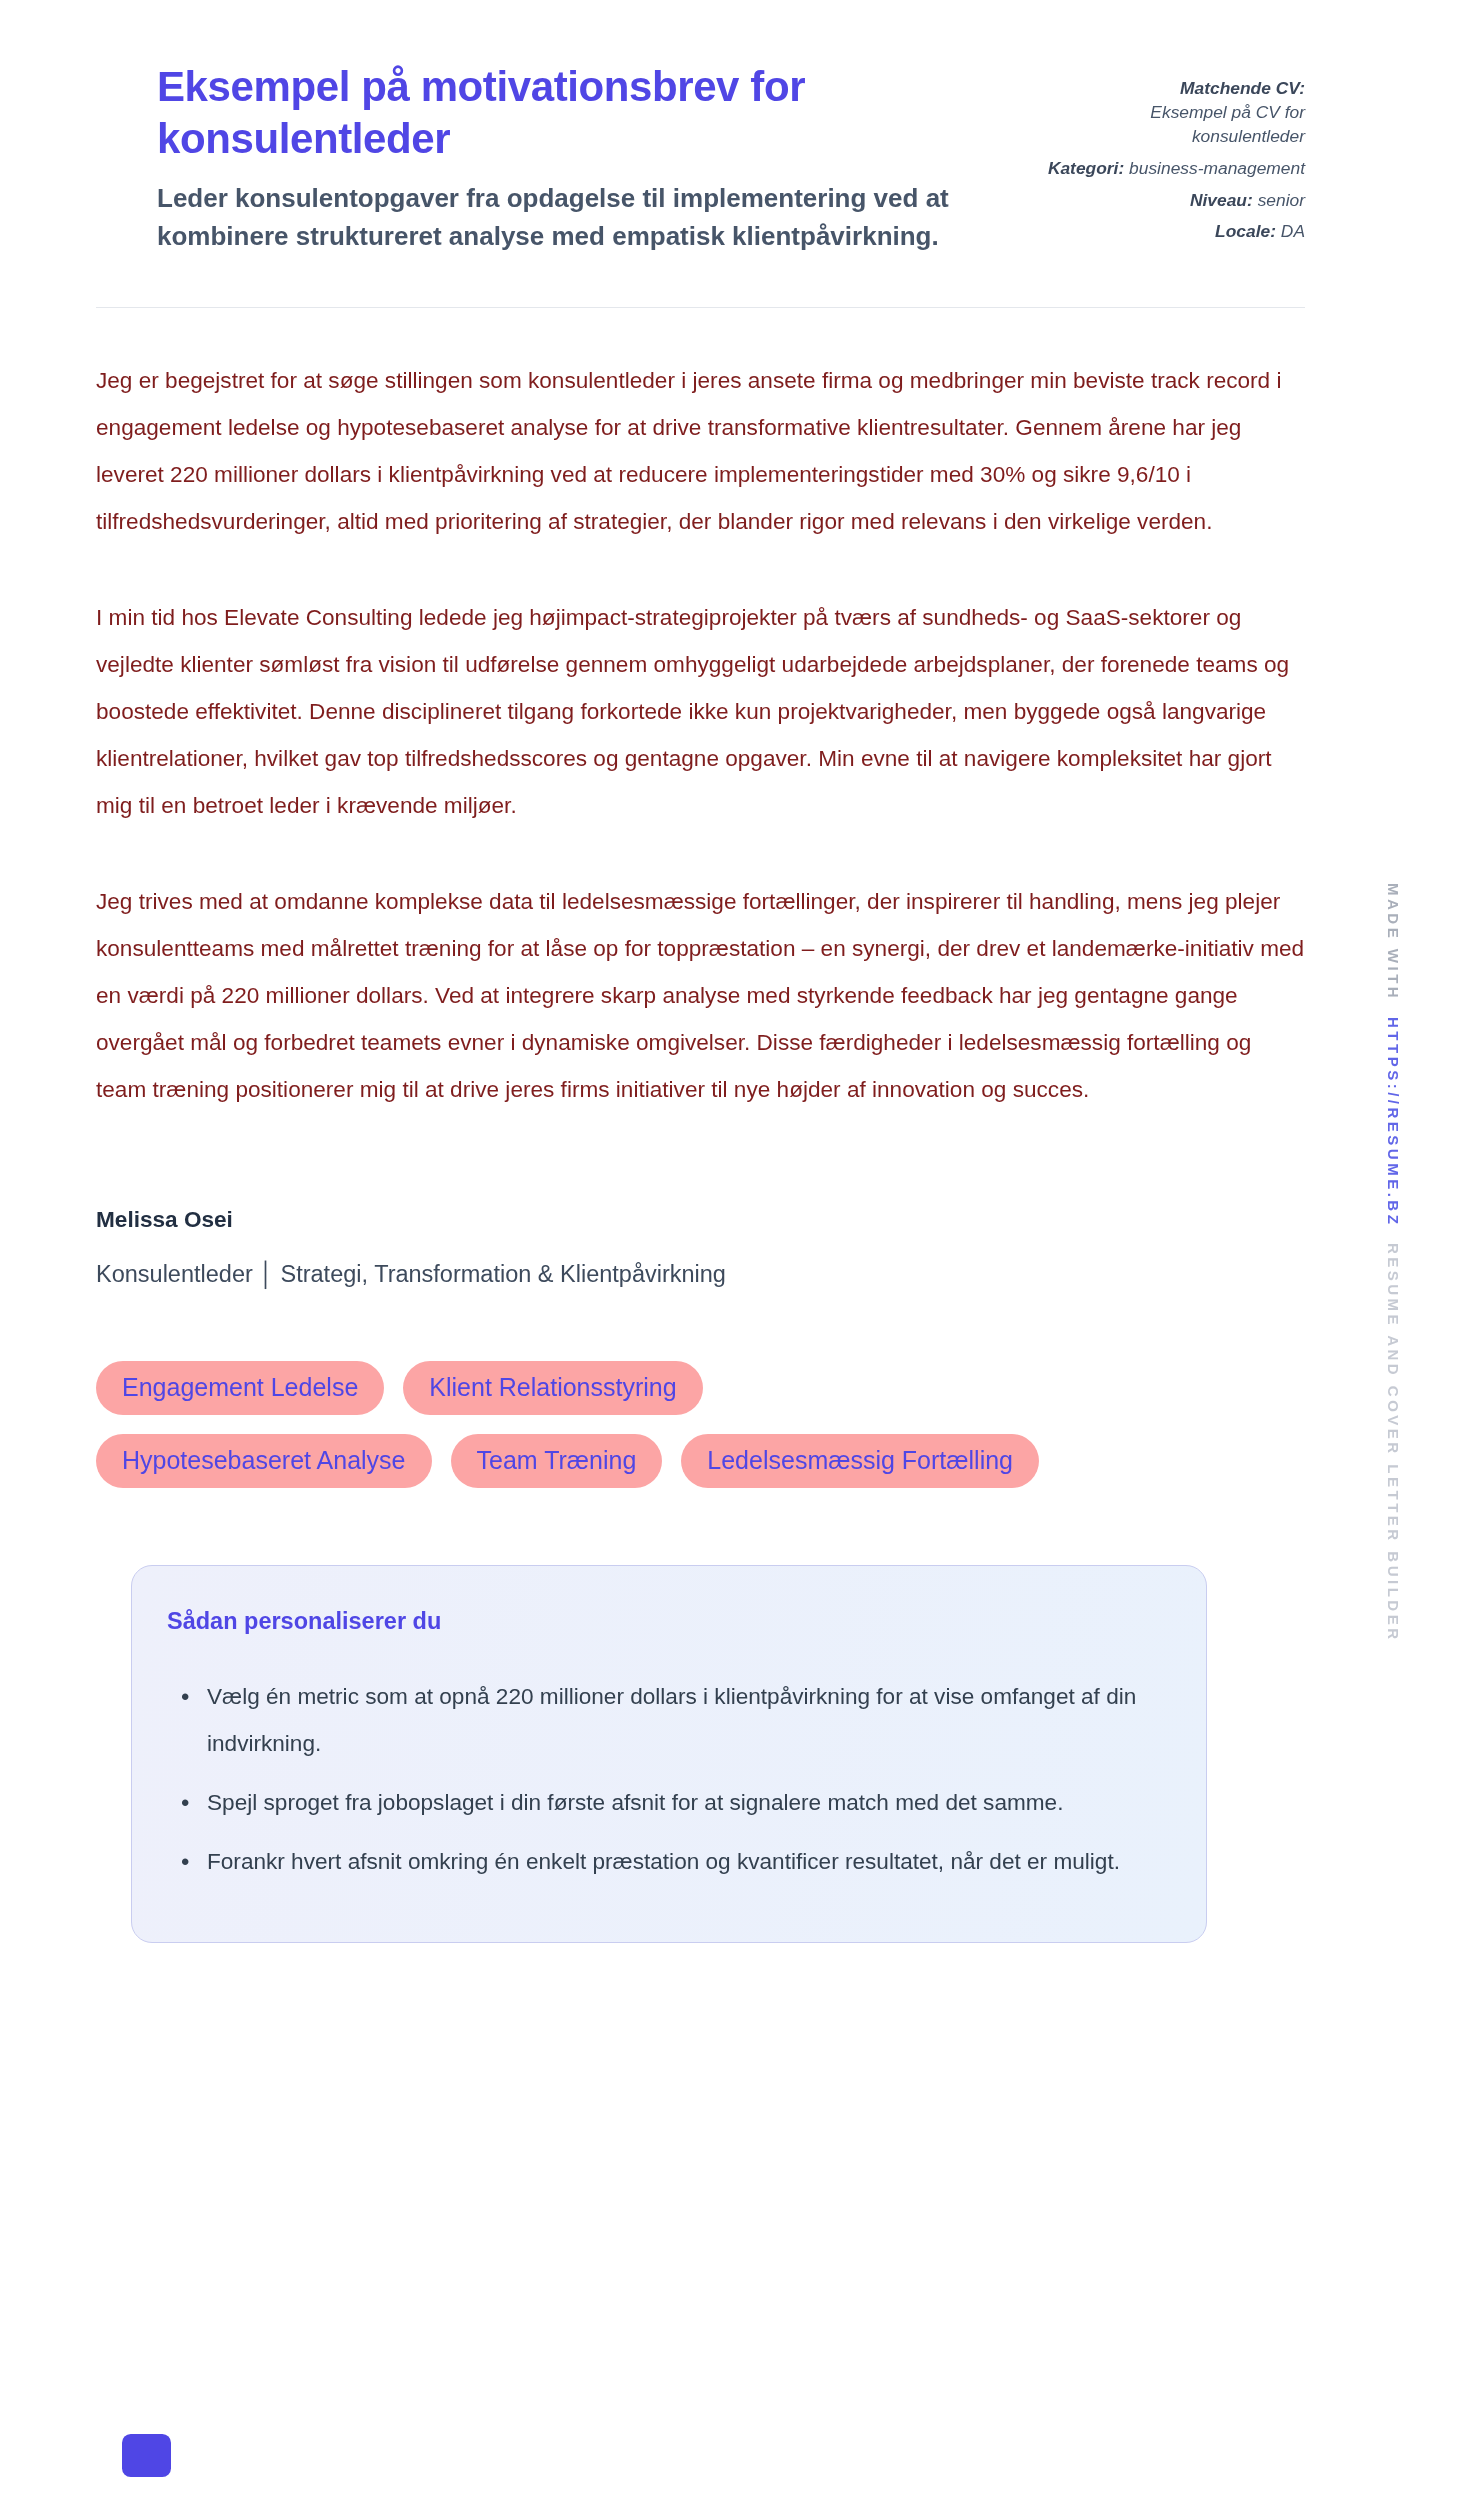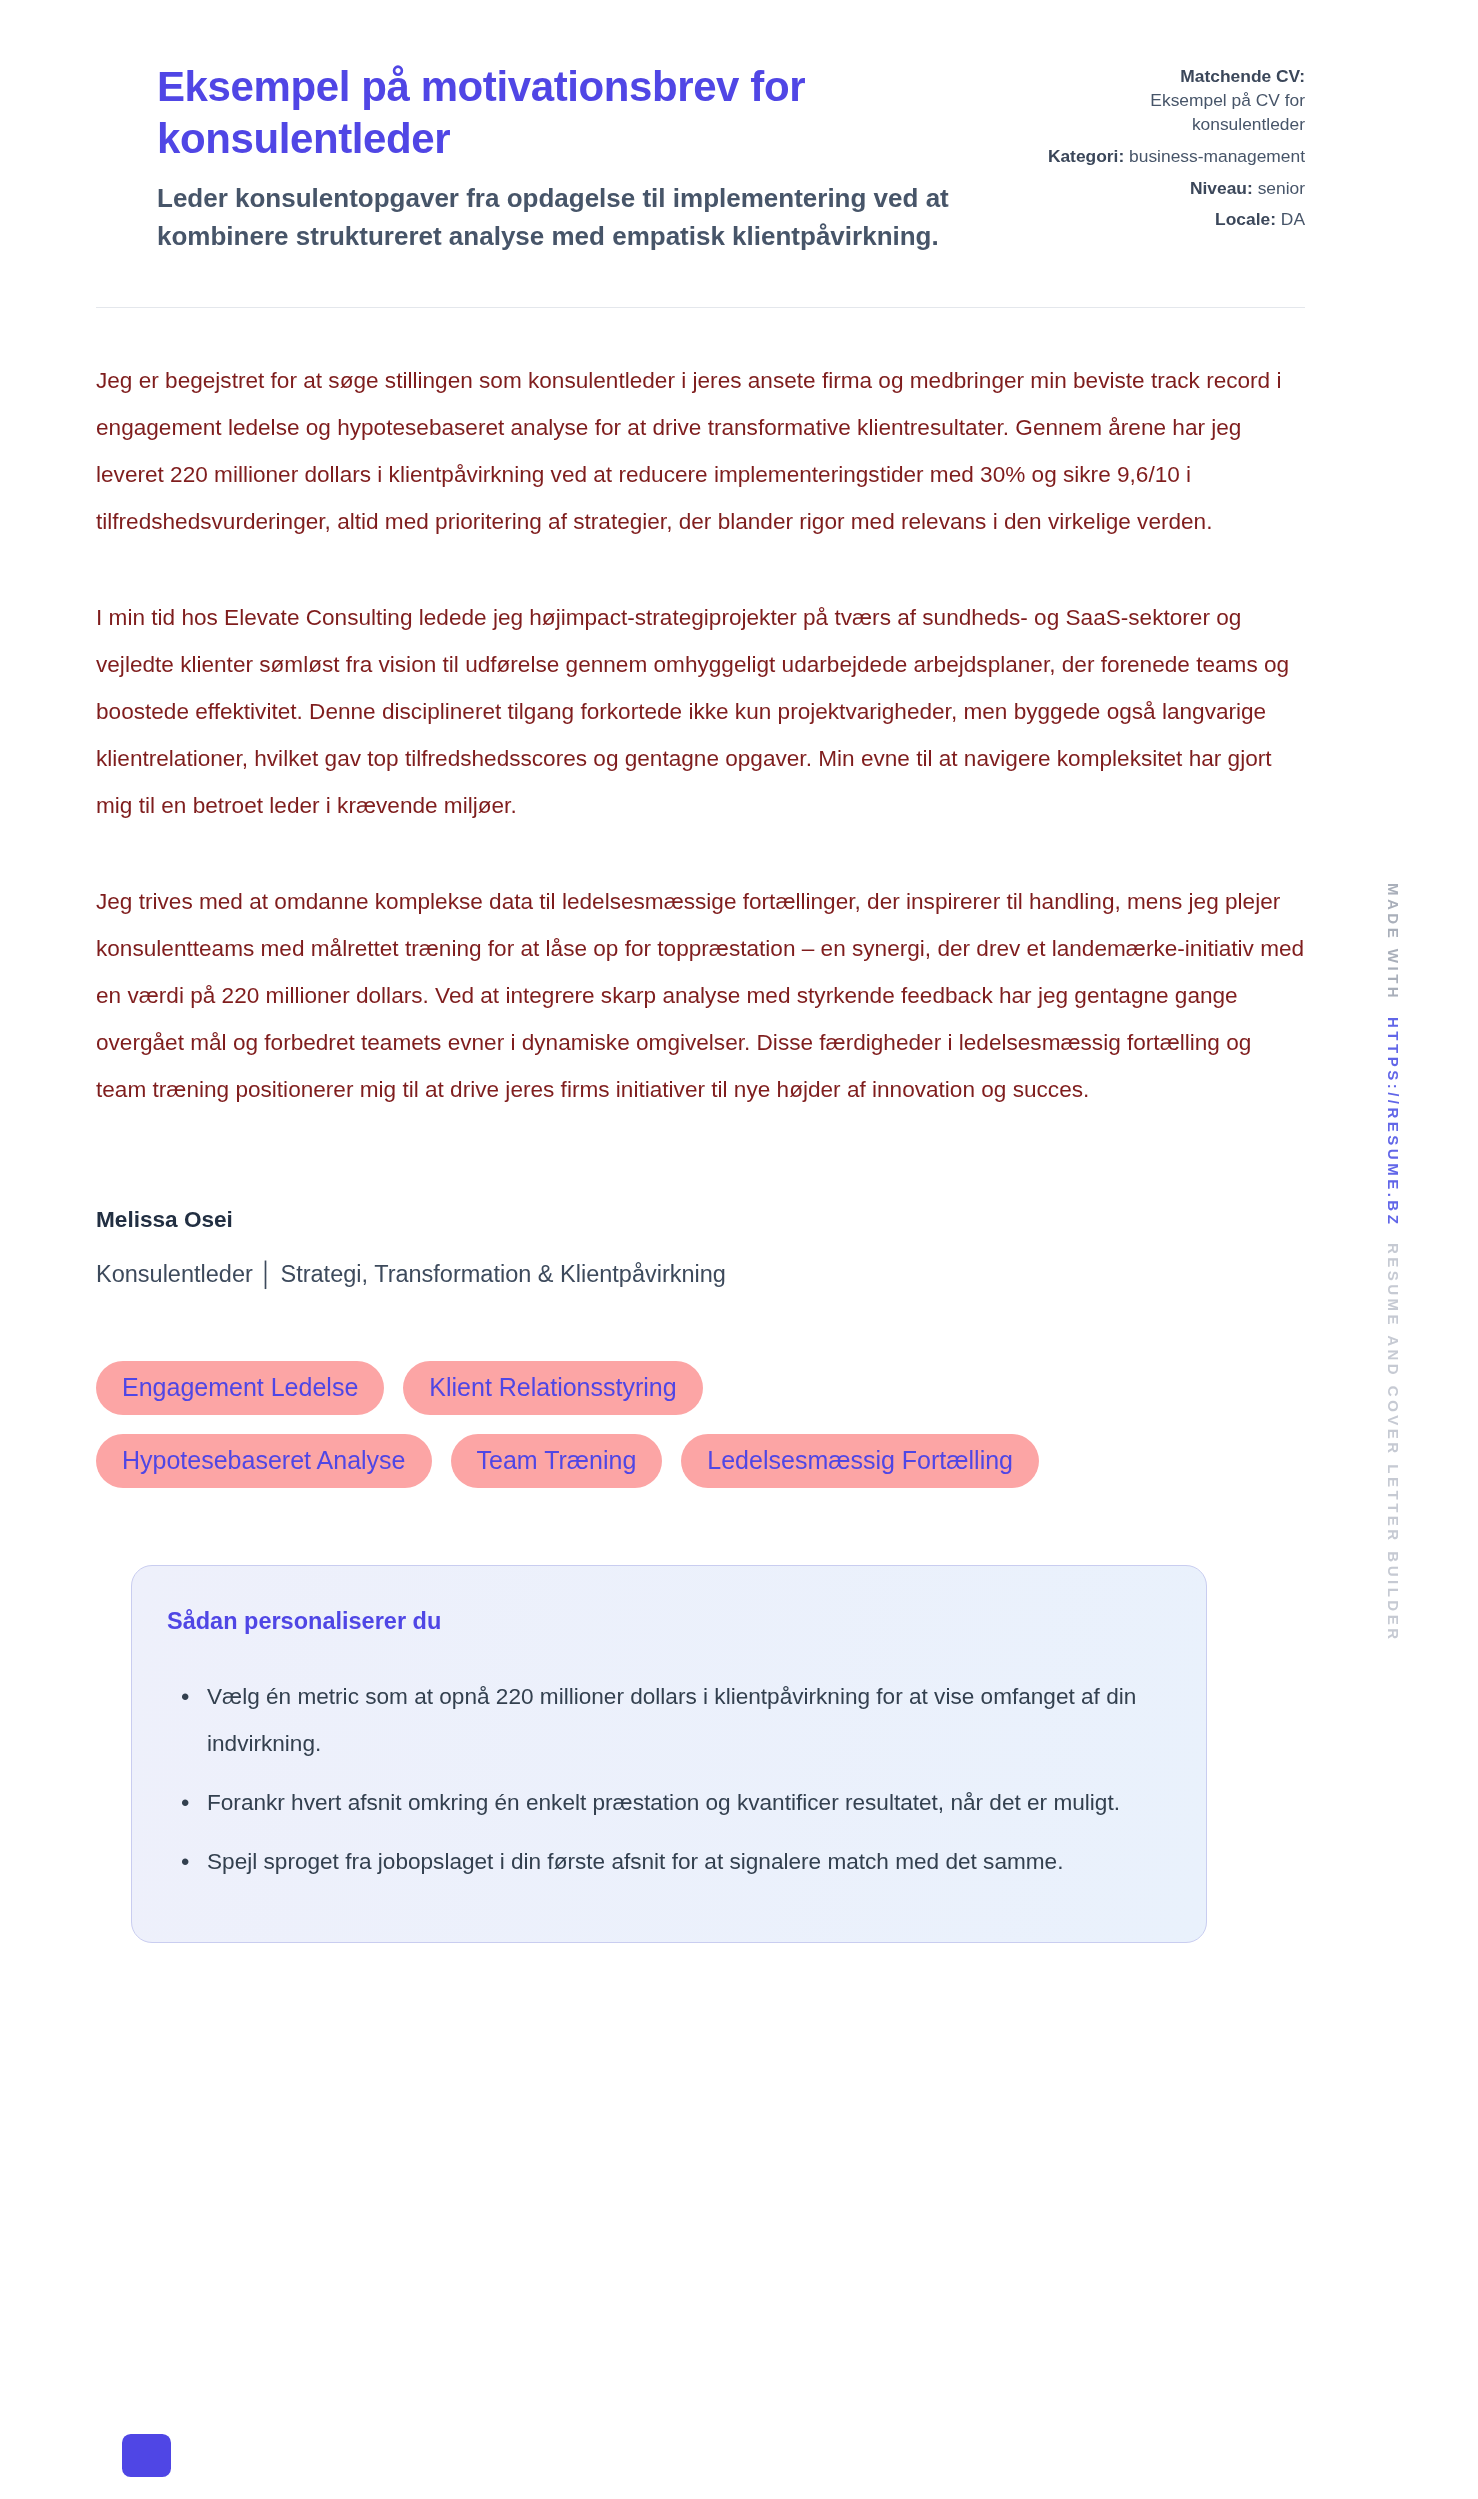--- a/index.html
+++ b/index.html
@@ -31,25 +31,26 @@
   .page-subtitle {
     margin-top: 14px;
     color: #475569;
     font-size: 26px;
     font-weight: 600;
     line-height: 38px;
     max-width: 835px;
   }
   .meta-block {
     width: 261px;
-    margin-top: 3px;
+    margin-top: 15px;
     text-align: right;
     color: #475569;
     font-size: 17.4px;
     line-height: 24px;
+    font-style: italic;
   }
   .meta-item { margin-bottom: 7.8px; }
   .meta-label { font-weight: bold; color: #3b475a; }
   .meta-item--block .meta-label { display: block; }
   .divider {
     border: none;
     border-top: 0.9px solid #e4e7ec;
     margin-top: 52px;
   }
   
@@ -204,22 +205,22 @@
     <span class="tag-pill">Klient Relationsstyring</span>
     <span class="tag-pill">Hypotesebaseret Analyse</span>
     <span class="tag-pill">Team Træning</span>
     <span class="tag-pill">Ledelsesmæssig Fortælling</span>
   </div>
 
   <div class="tips-panel">
     <div class="tips-title">Sådan personaliserer du</div>
     <ul class="tips-list">
       <li>Vælg én metric som at opnå 220 millioner dollars i klientpåvirkning for at vise omfanget af din indvirkning.</li>
+      <li>Spejl sproget fra jobopslaget i din første afsnit for at signalere match med det samme.</li>
       <li>Forankr hvert afsnit omkring én enkelt præstation og kvantificer resultatet, når det er muligt.</li>
-      <li>Spejl sproget fra jobopslaget i din første afsnit for at signalere match med det samme.</li>
     </ul>
   </div>
 
 </div>
 
 <div class="watermark"><span class="wm-prefix">MADE WITH</span><span class="wm-link">HTTPS://RESUME.BZ</span><span class="wm-suffix">RESUME AND COVER LETTER BUILDER</span></div>
 
 <div class="footer-accent"></div>
 
 

